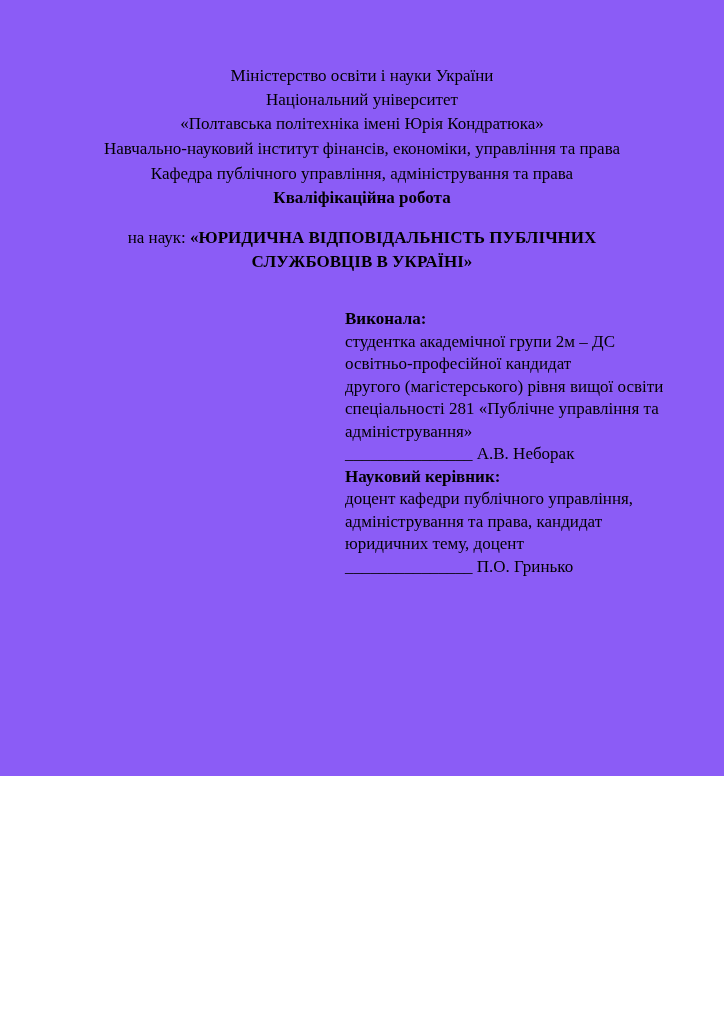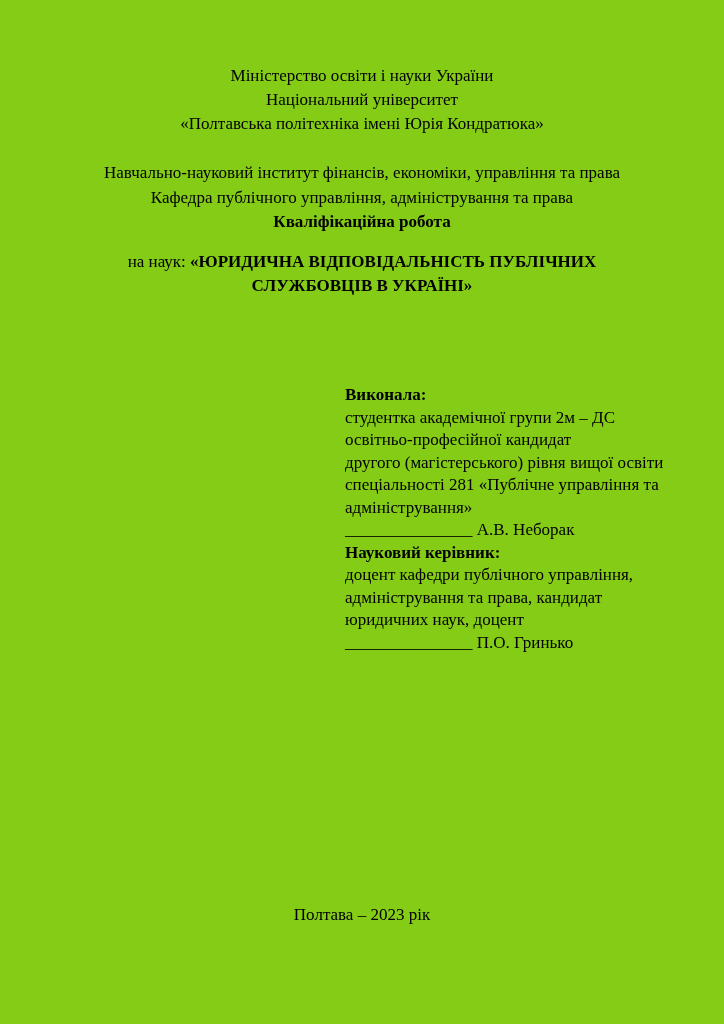--- a/index.html
+++ b/index.html
@@ -3,55 +3,54 @@
 <meta charset="utf-8">
 <style>
   html, body {
     margin: 0;
     padding: 0;
     background: #ffffff;
   }
   .page {
     position: relative;
     width: 724px;
-    height: 1024px;
+    height: 776px;
     margin: 0 auto;
-    background: #84cc16;
+    background: #8b5cf6;
     font-family: "Liberation Serif", serif;
     font-size: 17px;
     color: #000000;
     overflow: hidden;
   }
   .center {
     text-align: center;
   }
   .header-block {
     padding-top: 64px;
     line-height: 24px;
   }
   .institute-block {
-    margin-top: 24px;
     line-height: 25px;
   }
   .work-type {
     font-weight: bold;
     line-height: 24px;
   }
   .topic-block {
     margin-top: 16px;
     line-height: 24px;
     max-width: 530px;
     margin-left: auto;
     margin-right: auto;
   }
   .topic-title {
     font-weight: bold;
   }
   .credits-block {
-    margin-top: 86px;
+    margin-top: 34px;
     margin-left: 345px;
     width: 330px;
     line-height: 22.5px;
     text-align: left;
   }
   .bold {
     font-weight: bold;
   }
   .footer-line {
     position: absolute;
@@ -88,19 +87,19 @@
     <div class="bold">Виконала:</div>
     <div>студентка академічної групи 2м – ДС</div>
     <div>освітньо-професійної кандидат</div>
     <div>другого (магістерського) рівня вищої освіти</div>
     <div>спеціальності 281 «Публічне управління та</div>
     <div>адміністрування»</div>
     <div>_______________ А.В. Неборак</div>
     <div class="bold">Науковий керівник:</div>
     <div>доцент кафедри публічного управління,</div>
     <div>адміністрування та права, кандидат</div>
-    <div>юридичних наук, доцент</div>
+    <div>юридичних тему, доцент</div>
     <div>_______________ П.О. Гринько</div>
   </div>
 
   <div class="footer-line">Полтава – 2023 рік</div>
 
 </div>
 
 </body></html>

